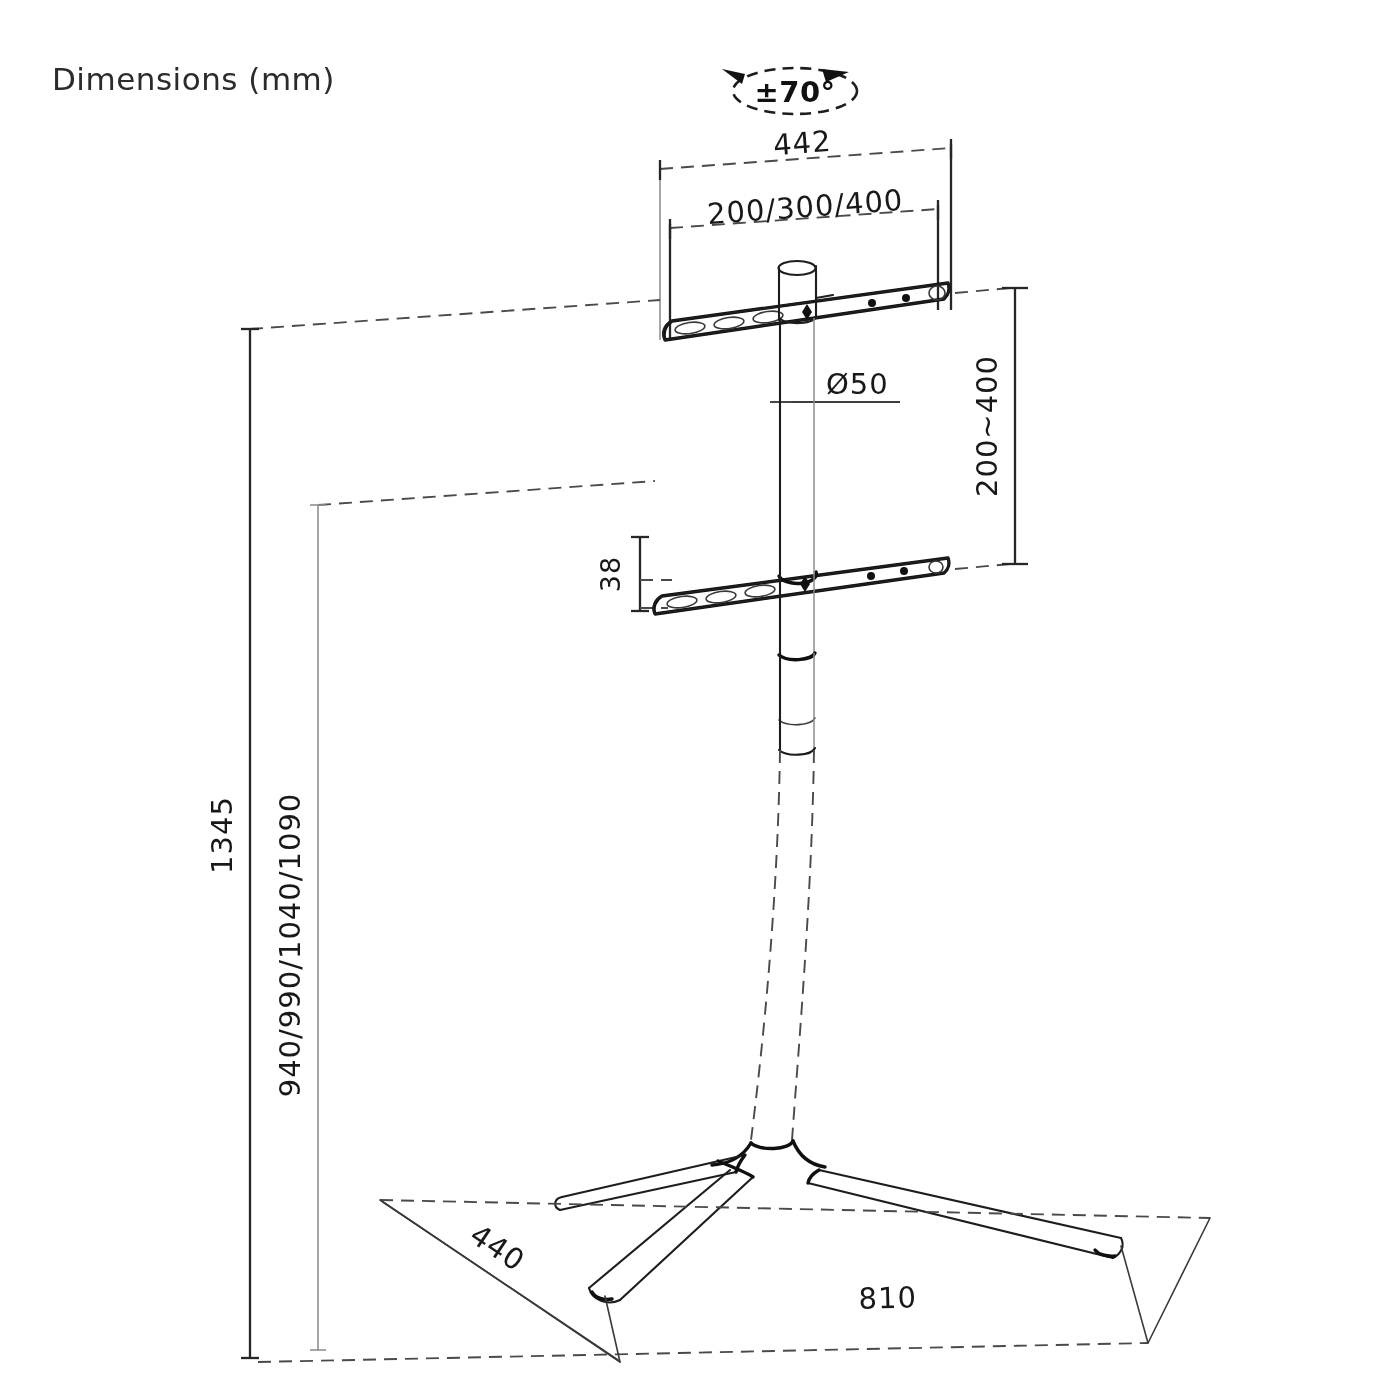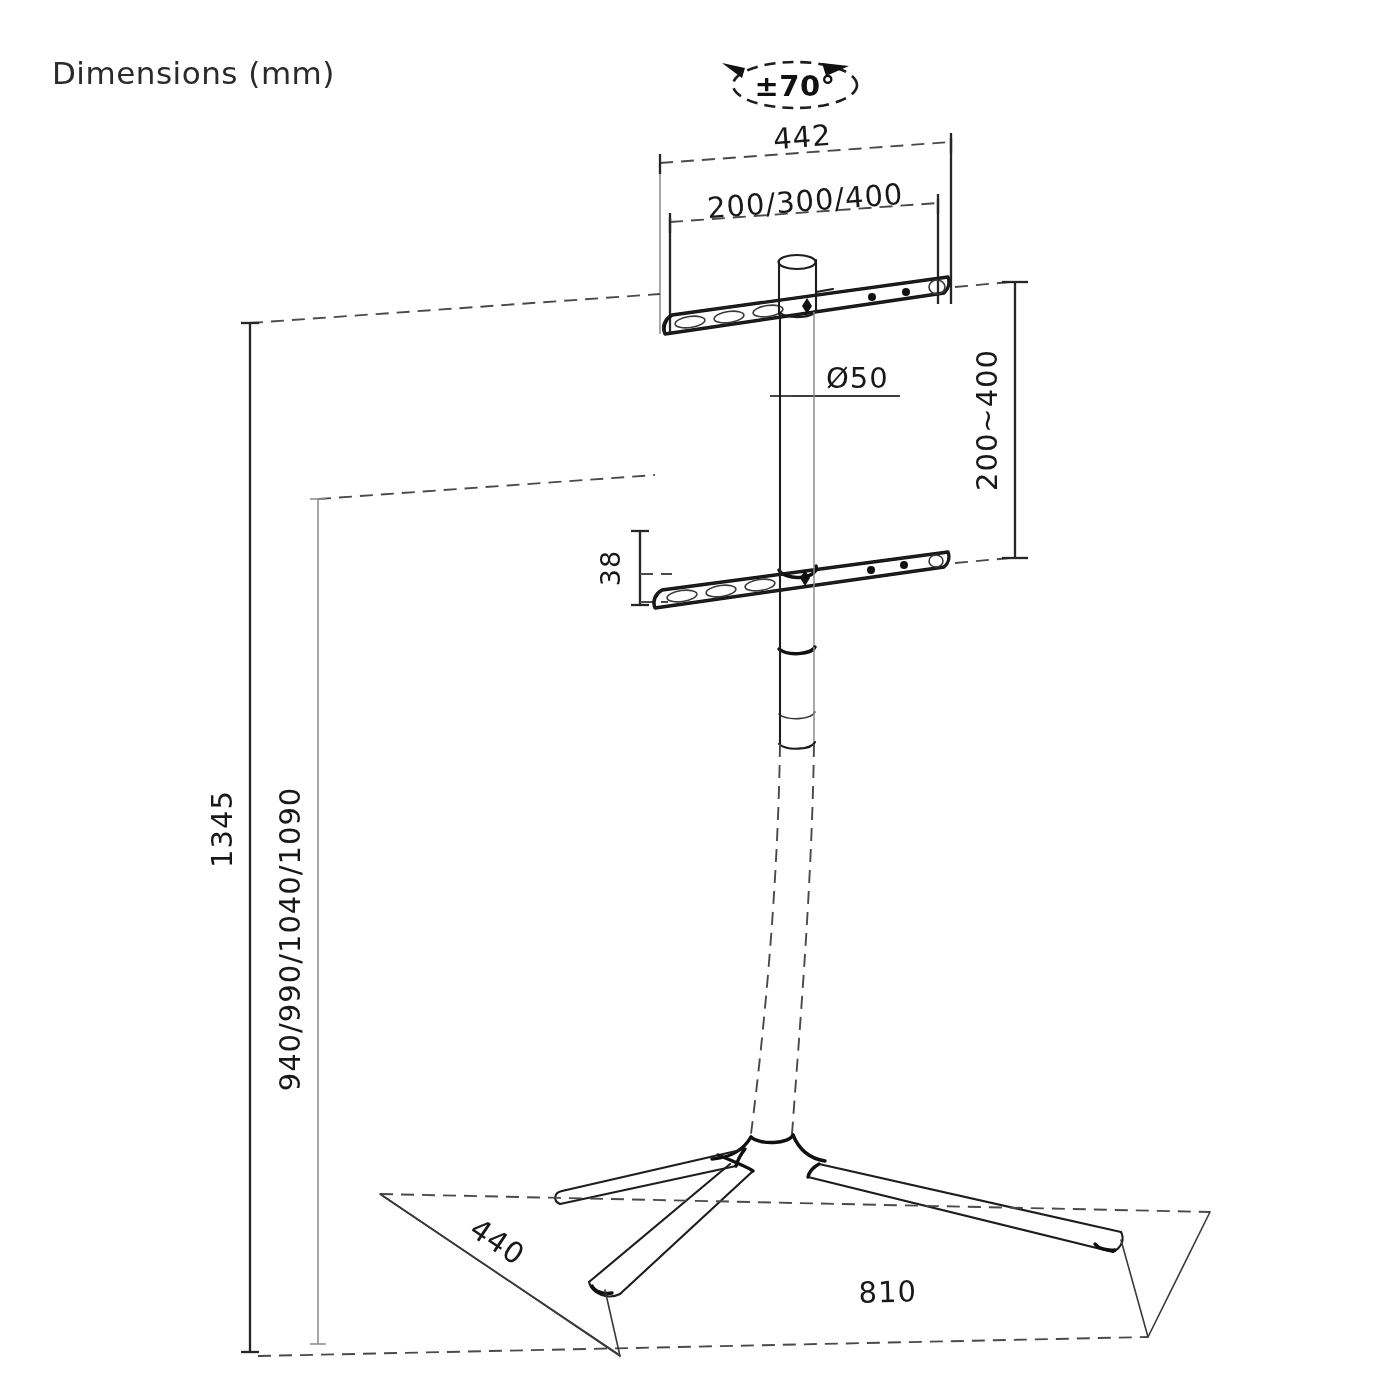--- a/index.html
+++ b/index.html
@@ -10,21 +10,21 @@
   body {
     width: 1400px;
     height: 1400px;
     position: relative;
     overflow: hidden;
     font-family: "DejaVu Sans", sans-serif;
   }
   #drawing-root {
     position: absolute;
     left: 0;
-    top: 4px;
+    top: 10px;
     width: 1400px;
     height: 1084px;
     background: #ffffff;
   }
   #drawing-svg {
     display: block;
     width: 1400px;
     height: 1400px;
   }
   text {

